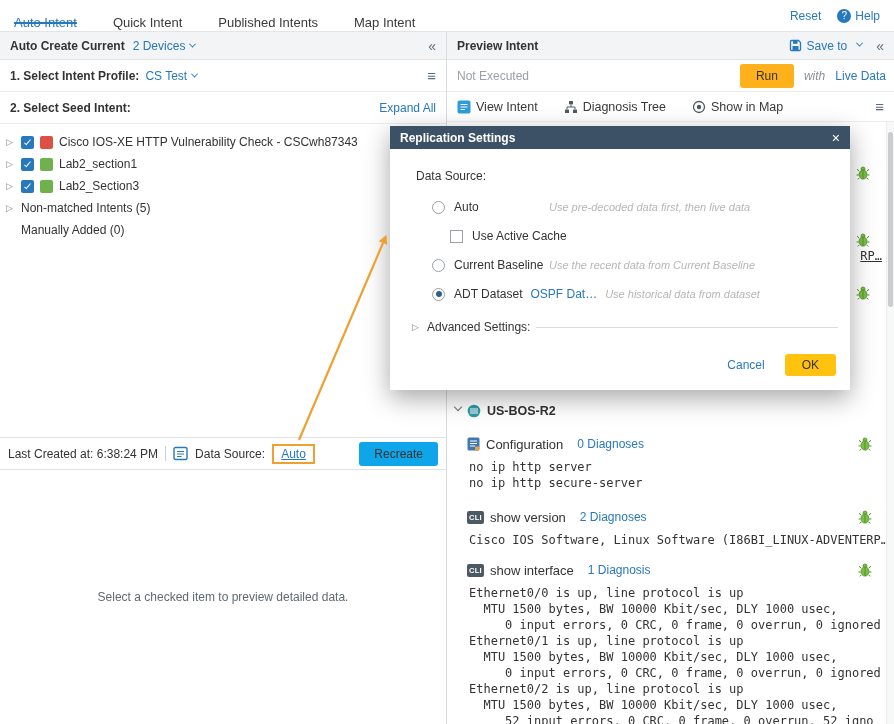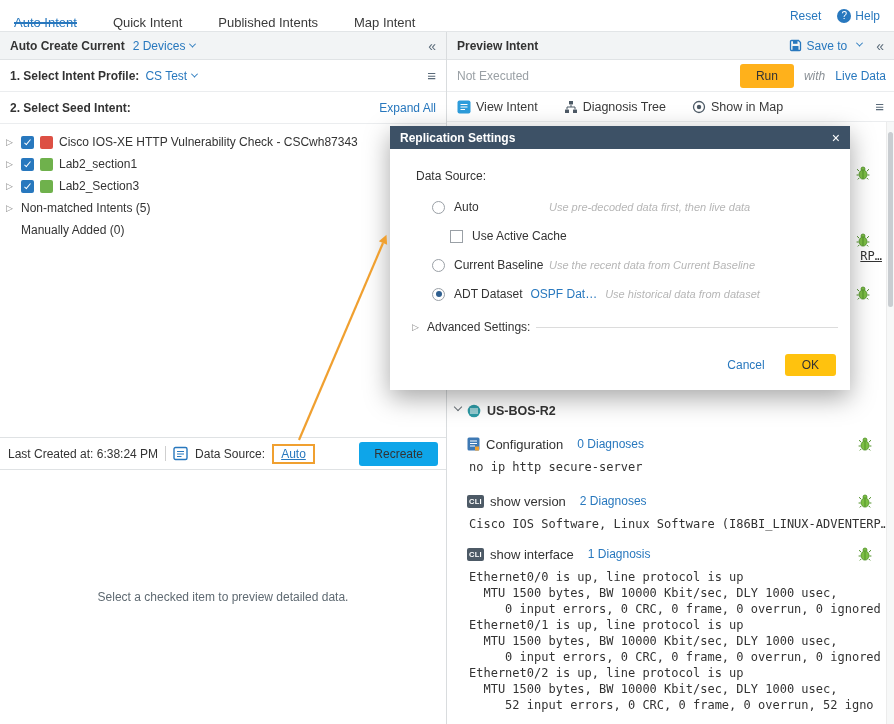--- a/index.html
+++ b/index.html
@@ -287,20 +287,21 @@
             <span class="section-title">Configuration</span>
             <span class="diag-link">0 Diagnoses</span>
             <svg class="bug-right" width="14" height="14" viewBox="0 0 14 14">
               <circle cx="7" cy="3" r="2" fill="#7CBF44" stroke="#4E8F27" stroke-width="0.8"></circle>
               <ellipse cx="7" cy="8.5" rx="4" ry="4.6" fill="#7CBF44" stroke="#4E8F27" stroke-width="0.8"></ellipse>
               <path d="M3 5 L1 3.2 M11 5 L13 3.2 M2.6 9 H0.6 M11.4 9 H13.4 M3.2 12 L1.8 13.4 M10.8 12 L12.2 13.4" stroke="#4E8F27" stroke-width="1" fill="none"></path>
               <line x1="7" y1="4.5" x2="7" y2="12.8" stroke="#4E8F27" stroke-width="0.9"></line>
             </svg>
           </div>
           <div class="codeblock">
+            <div class="code">no ip http server</div>
             <div class="code">no ip http secure-server</div>
           </div>
 
           <div class="section-row" style="margin-top:14px">
             <span class="cli-badge">CLI</span>
             <span class="section-title">show version</span>
             <span class="diag-link">2 Diagnoses</span>
             <svg class="bug-right" width="14" height="14" viewBox="0 0 14 14">
               <circle cx="7" cy="3" r="2" fill="#7CBF44" stroke="#4E8F27" stroke-width="0.8"></circle>
               <ellipse cx="7" cy="8.5" rx="4" ry="4.6" fill="#7CBF44" stroke="#4E8F27" stroke-width="0.8"></ellipse>

